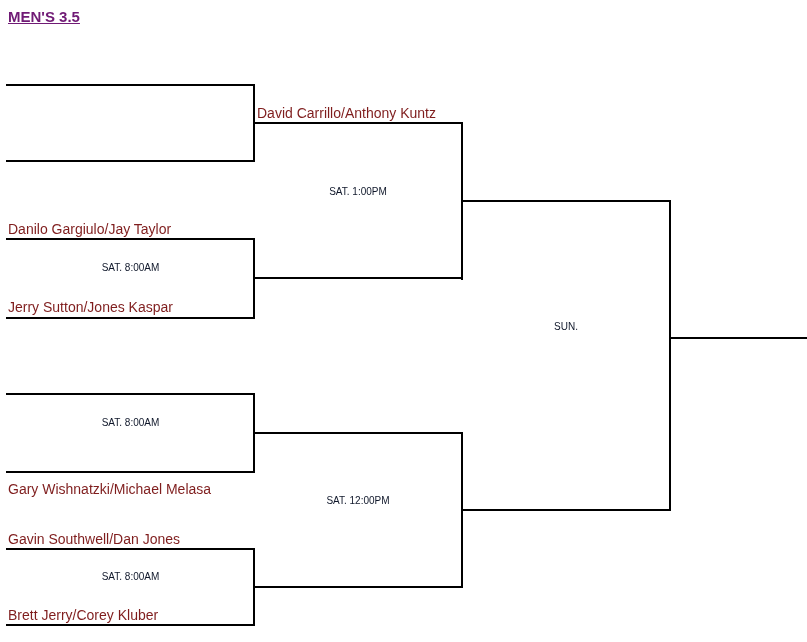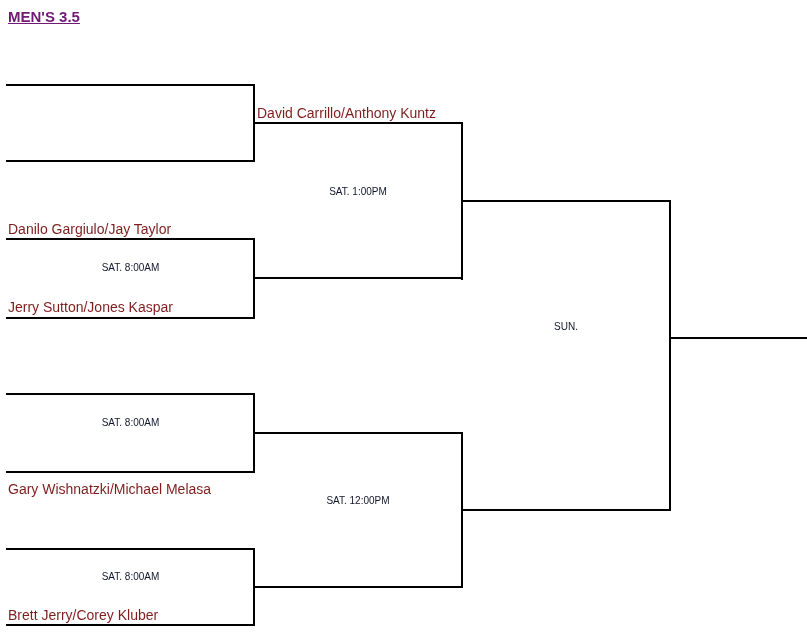--- a/index.html
+++ b/index.html
@@ -85,20 +85,21 @@
   <div class="time" style="left:6px; top:415px; width:249px;">SAT. 8:00AM</div>
   <div class="label" style="left:8px; top:454px;margin-top:27px;">Gary Wishnatzki/Michael Melasa</div>
   <div class="hl" style="left:6px; top:471px; width:249px;"></div>
   <div class="vl" style="left:253px; top:393px; height:80px;"></div>
   <div class="hl" style="left:253px; top:432px; width:210px;"></div>
 
   <div class="time" style="left:255px; top:493px; width:206px;">SAT. 12:00PM</div>
   <div class="vl" style="left:461px; top:432px; height:156px;"></div>
   <div class="hl" style="left:461px; top:509px; width:210px;"></div>
 
+  <div class="label" style="left:8px; top:531px;">Gavin Southwell/Dan Jones</div>
   <div class="hl" style="left:6px; top:548px; width:249px;"></div>
   <div class="time" style="left:6px; top:569px; width:249px;">SAT. 8:00AM</div>
   <div class="label" style="left:8px; top:607px;">Brett Jerry/Corey Kluber</div>
   <div class="hl" style="left:6px; top:624px; width:249px;"></div>
   <div class="vl" style="left:253px; top:548px; height:78px;"></div>
   <div class="hl" style="left:253px; top:586px; width:210px;"></div>
 
 </div>
 
 </body></html>

